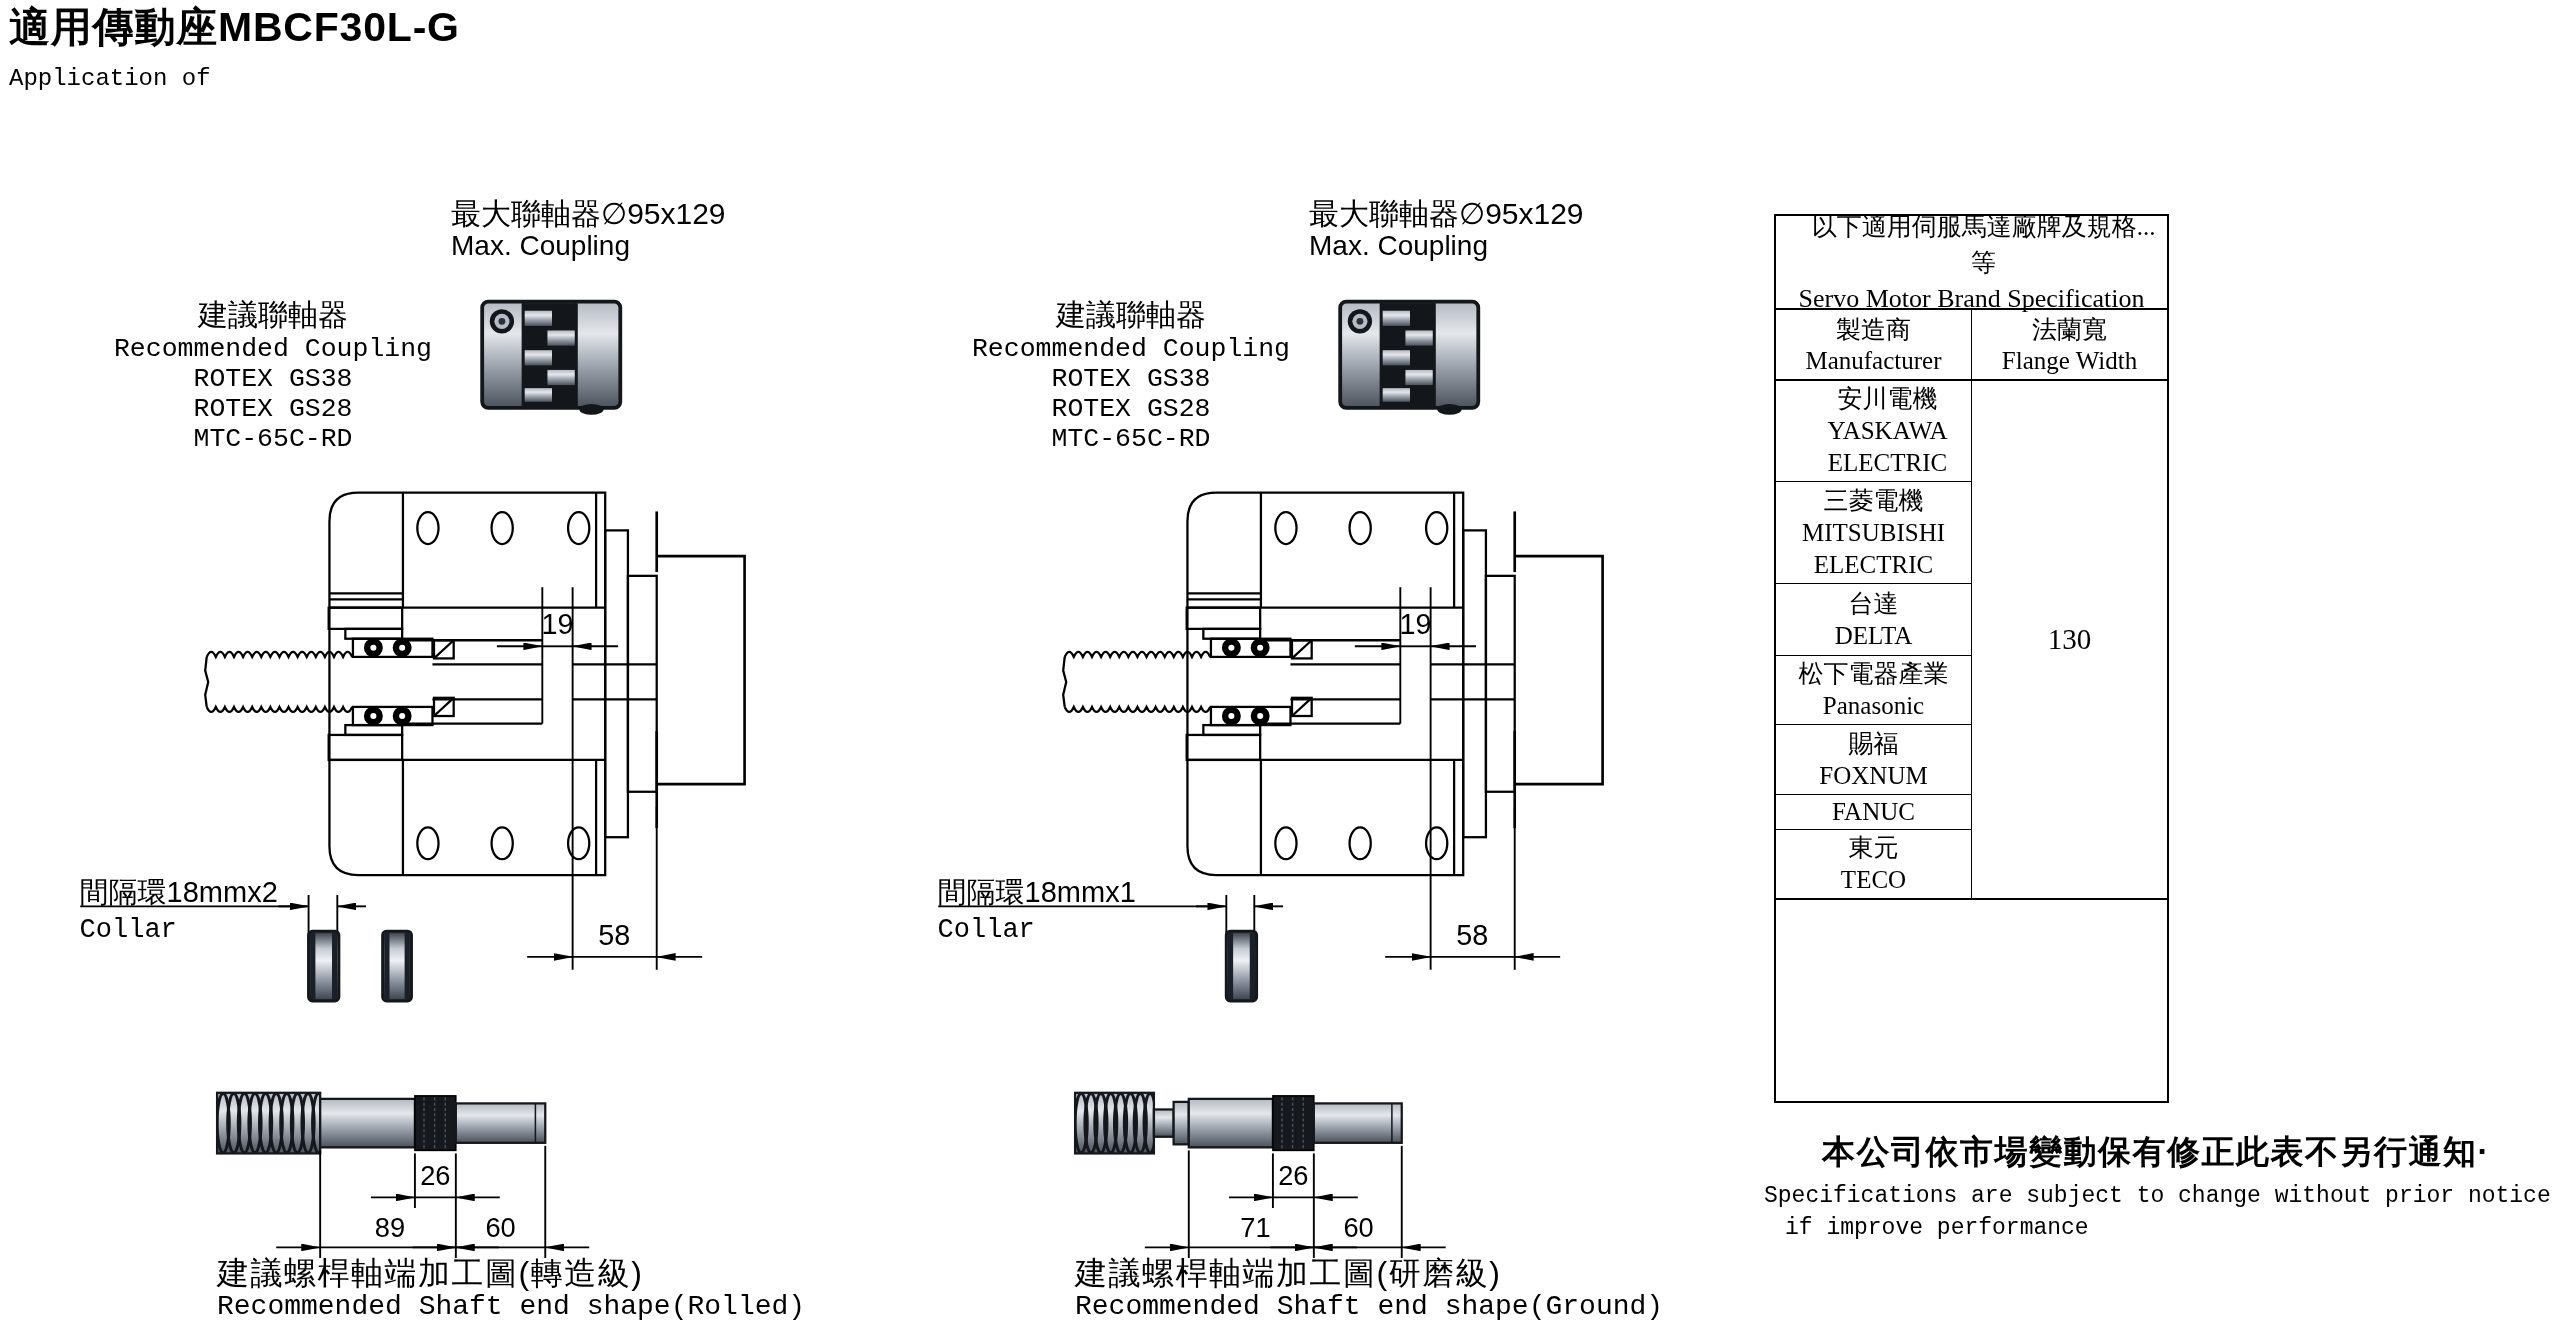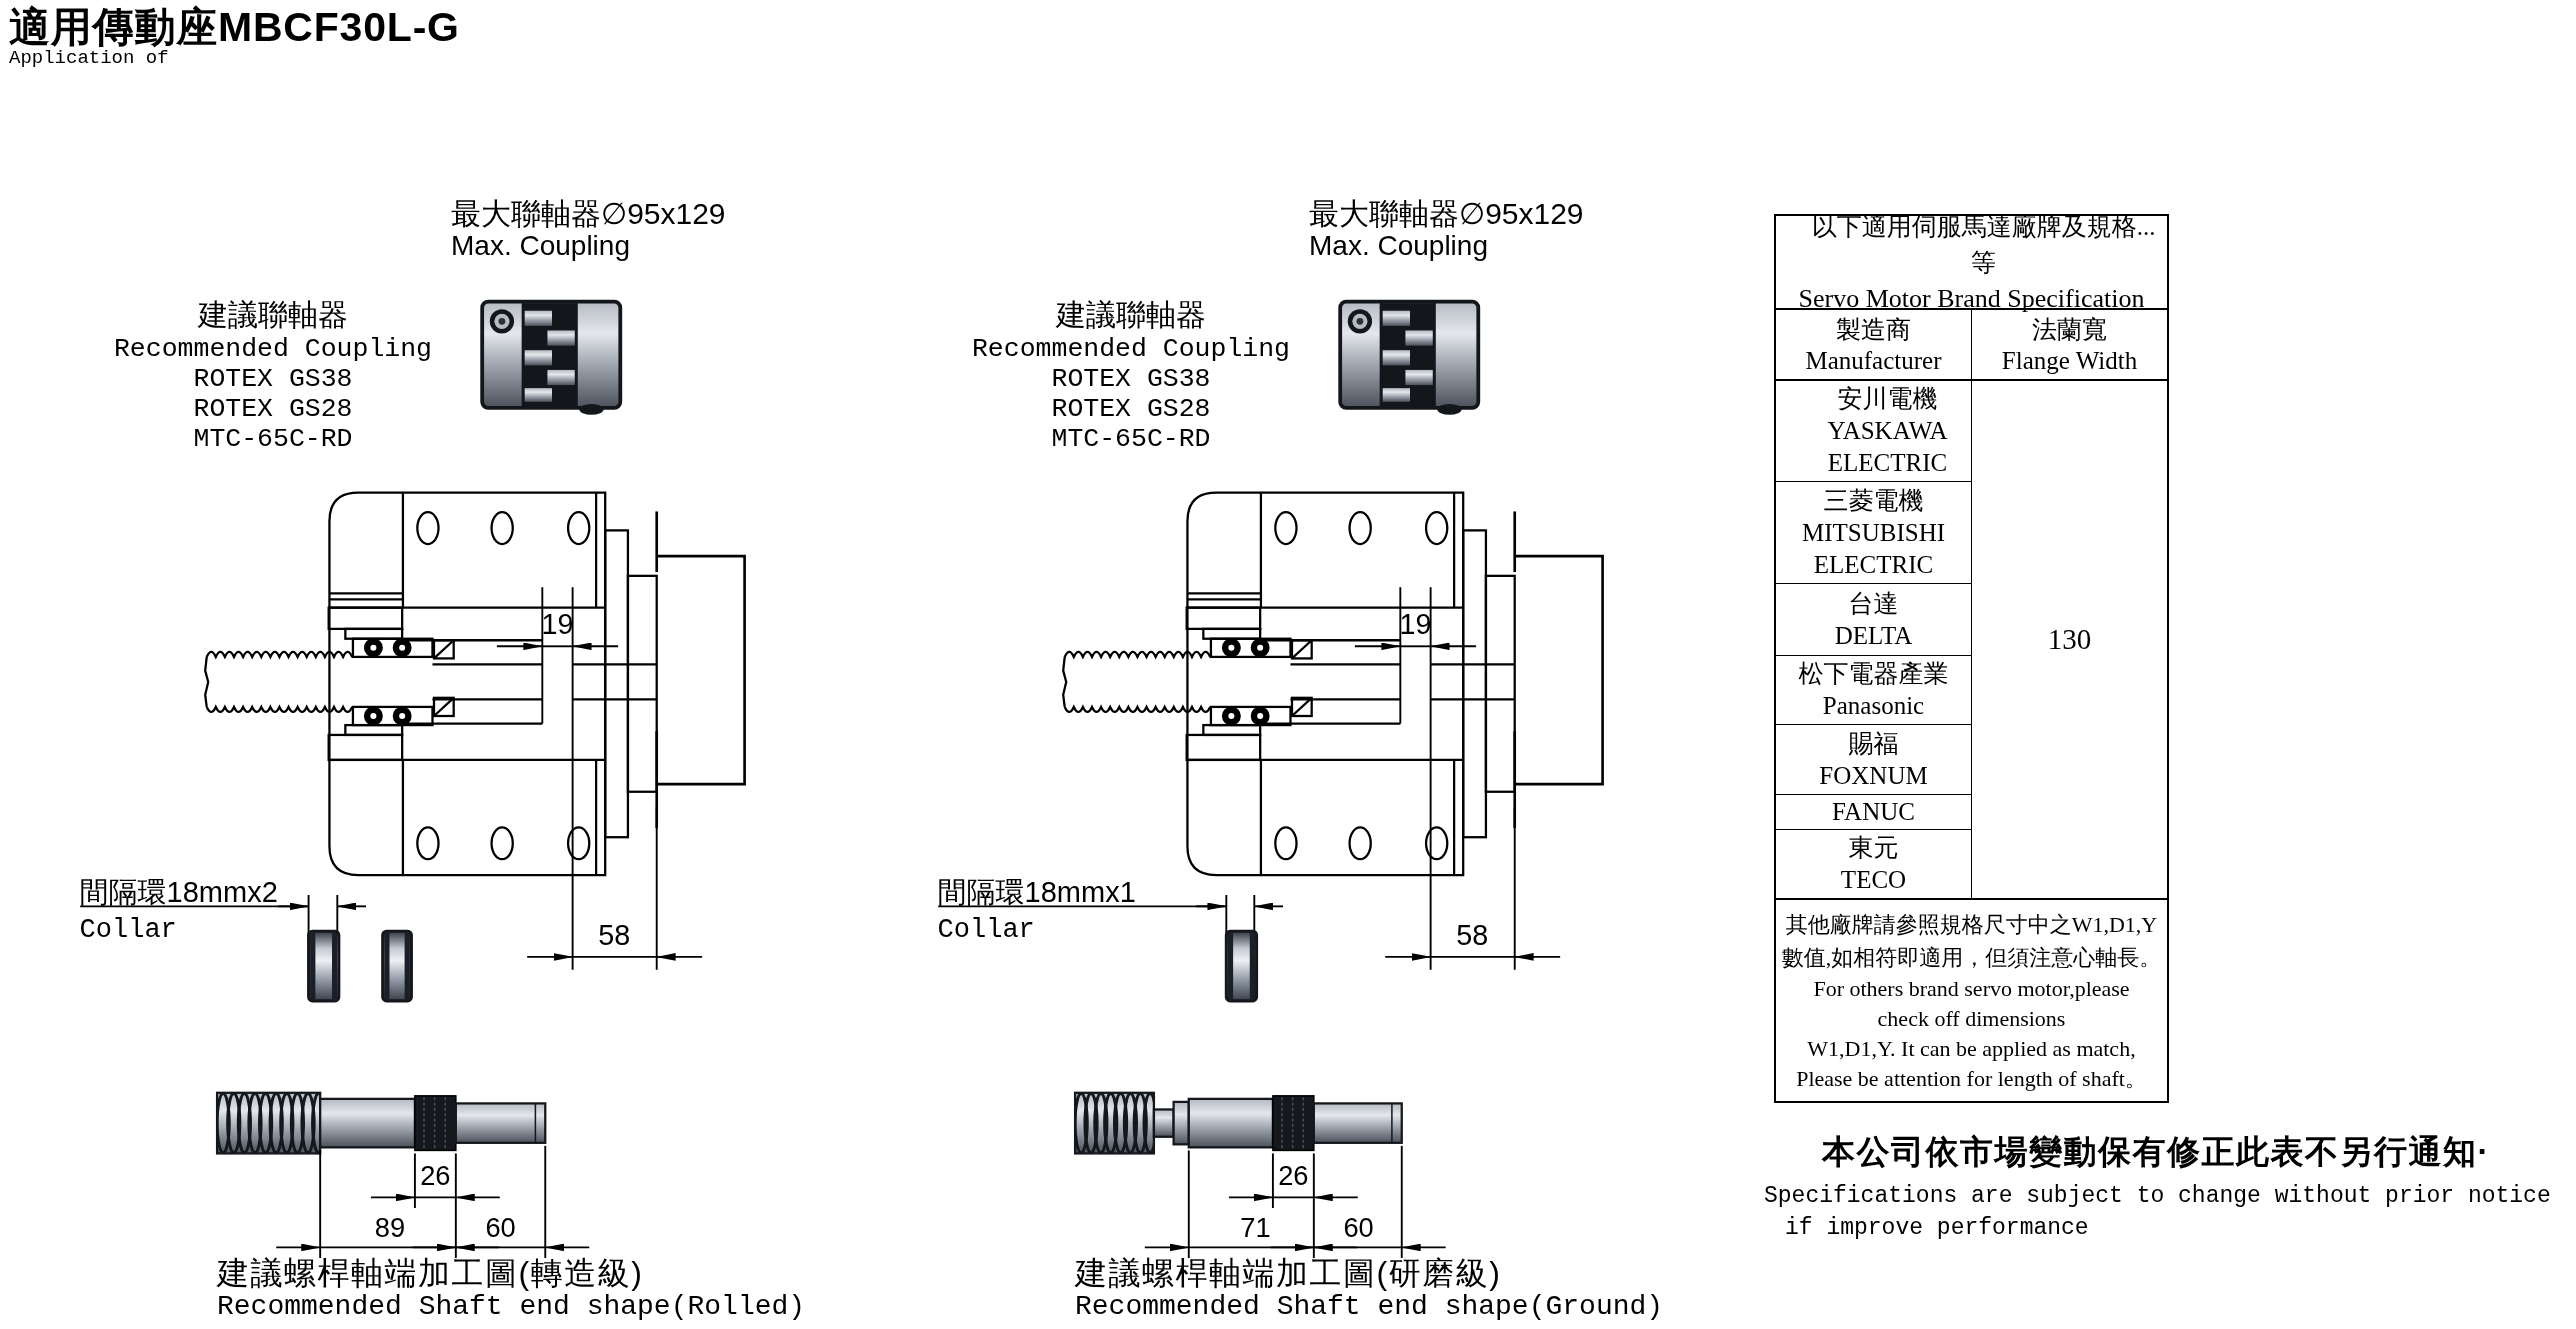--- a/index.html
+++ b/index.html
@@ -2,21 +2,21 @@
 <html style="font-size:12px"><head>
 <meta charset="utf-8">
 <style>
   html,body{margin:0;padding:0;background:#ffffff;}
   body{width:2576px;height:1330px;position:relative;overflow:hidden;color:#000;
        font-family:"Liberation Sans",sans-serif;}
   .abs{position:absolute;}
   
   .page-title{left:9px;top:0px;font-size:41px;font-weight:700;letter-spacing:0.8px;
               font-family:"Liberation Sans",sans-serif;}
-  .page-subtitle{left:9px;top:47px;font-size:19px;
+  .page-subtitle{left:9px;top:65px;font-size:24px;
               font-family:"Liberation Mono","DejaVu Sans Mono",monospace;}
   
   .unit{position:absolute;top:189px;width:955px;height:1136px;}
   #unit0{left:72px;} #unit1{left:930px;}
   .max-cn{left:379px;top:4.5px;font-size:30px;}
   .max-en{left:379px;top:41px;font-size:28px;}
   .rec-block{left:23px;top:106px;width:356px;text-align:center;}
   .rec-cn{font-size:30px;line-height:39px;}
   .rec-en,.rec-model{font-size:26.5px;line-height:30px;
        font-family:"Liberation Mono","DejaVu Sans Mono",monospace;}
@@ -402,26 +402,18 @@
       <div class="brand-cell r-fa">
         <div class="en">FANUC</div>
       </div>
       <div class="brand-cell r-te">
         <div class="cn">東元</div>
         <div class="en">TECO</div>
       </div>
     </div>
     <div class="flange-col">130</div>
   </div>
-  <div class="tbl-note">
-    <div class="cn">其他廠牌請參照規格尺寸中之W1,D1,Y</div>
-    <div class="cn">數值,如相符即適用，但須注意心軸長。</div>
-    <div class="en">For others brand servo motor,please</div>
-    <div class="en">check off dimensions</div>
-    <div class="en">W1,D1,Y. It can be applied as match,</div>
-    <div class="en">Please be attention for length of shaft。</div>
-  </div>
 </div>
 
 <div class="abs notice-cn">本公司依市場變動保有修正此表不另行通知·</div>
 <div class="abs notice-en1">Specifications are subject to change without prior notice</div>
 <div class="abs notice-en2">if improve performance</div>
 
 
 </body></html>

